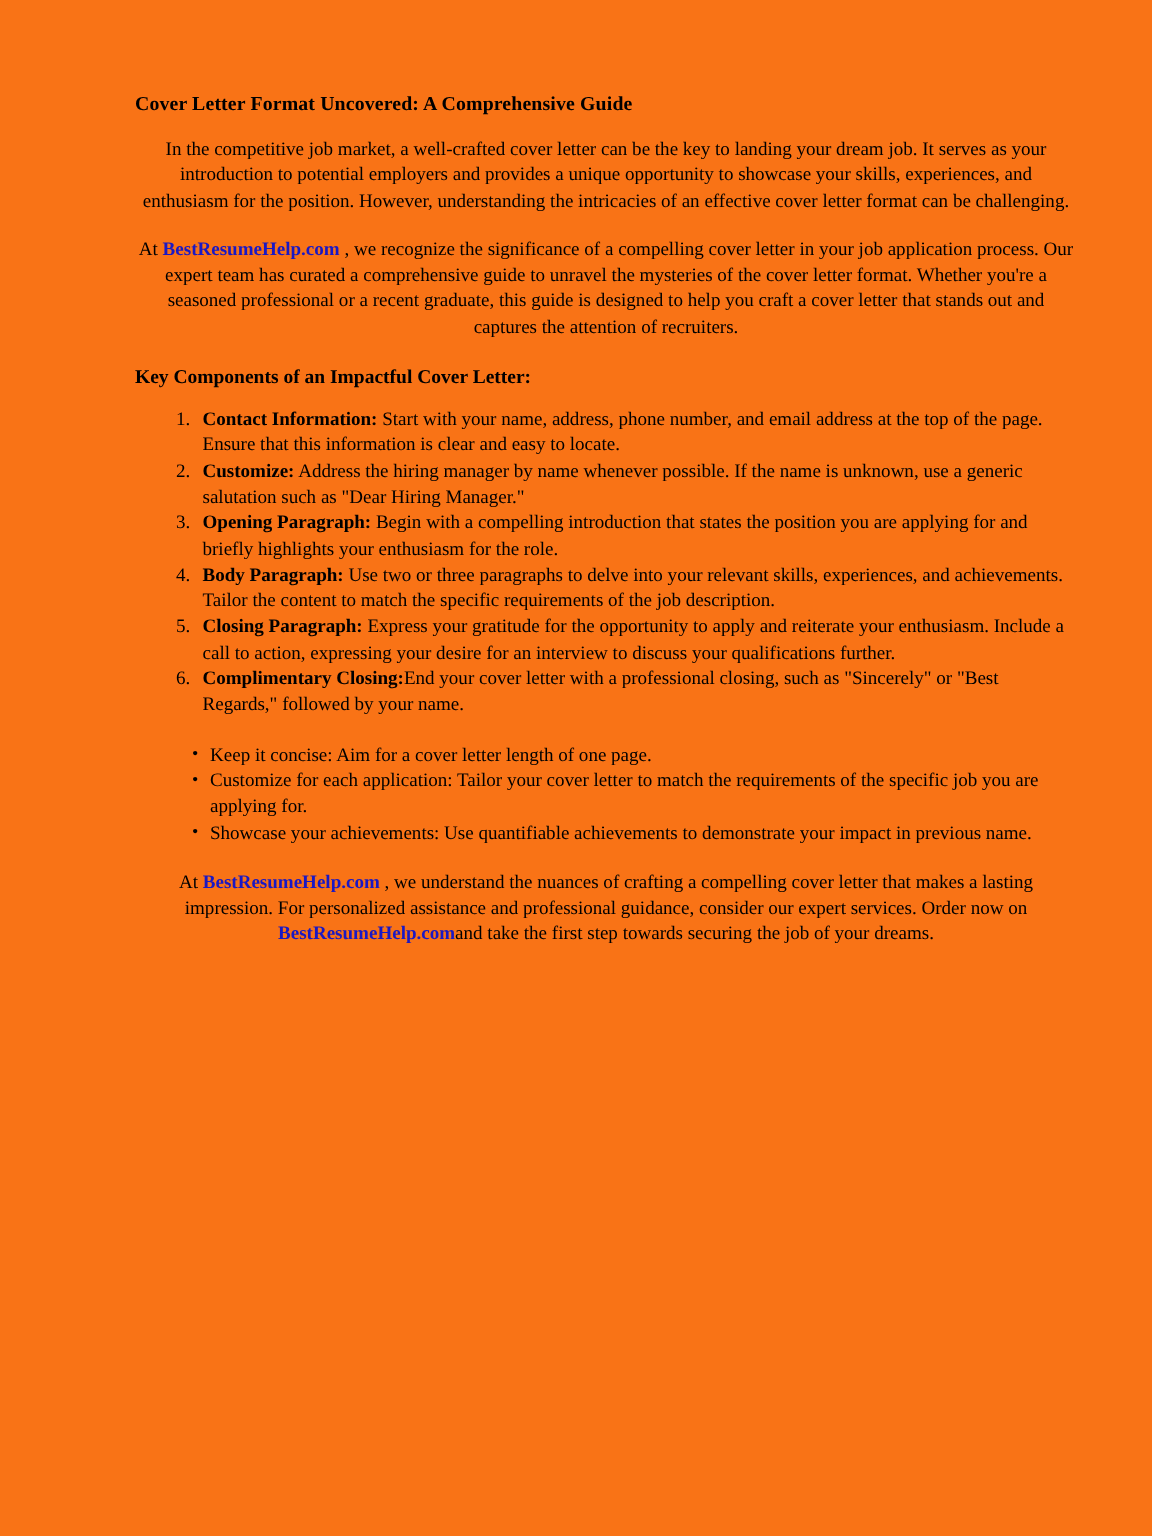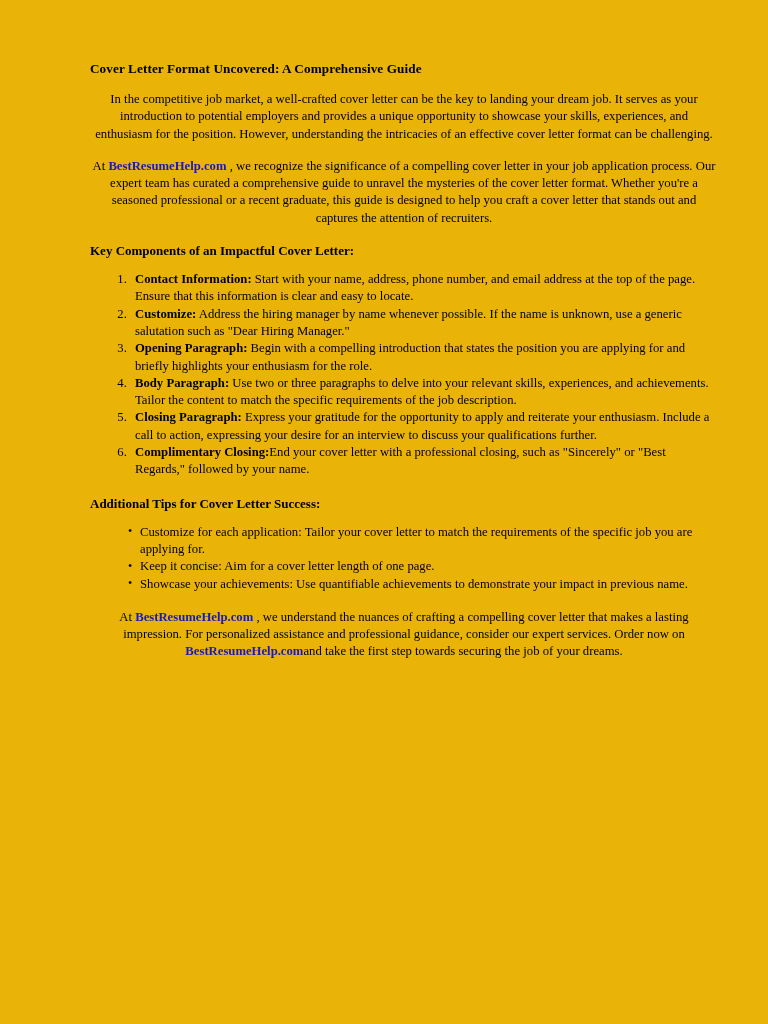--- a/index.html
+++ b/index.html
@@ -11,21 +11,21 @@
     width: 768px;
     height: 1024px;
     font-family: "Liberation Serif", "DejaVu Serif", serif;
     color: #000000;
     overflow: hidden;
   }
   .page {
     position: relative;
     width: 768px;
     height: 1024px;
-    background: #eab308;
+    background: #f97316;
   }
   .content {
     position: absolute;
     left: 90px;
     top: 60px;
     width: 628px;
   }
   h1.doc-title {
     font-size: 13.2px;
     font-weight: bold;
@@ -107,24 +107,23 @@
 
     <ol class="numbered">
       <li><span class="lead">Contact Information:</span><span> Start with your name, address, phone number, and email address at the top of the page. Ensure that this information is clear and easy to locate.</span></li>
       <li><span class="lead">Customize:</span><span> Address the hiring manager by name whenever possible. If the name is unknown, use a generic salutation such as "Dear Hiring Manager."</span></li>
       <li><span class="lead">Opening Paragraph:</span><span> Begin with a compelling introduction that states the position you are applying for and briefly highlights your enthusiasm for the role.</span></li>
       <li><span class="lead">Body Paragraph:</span><span> Use two or three paragraphs to delve into your relevant skills, experiences, and achievements. Tailor the content to match the specific requirements of the job description.</span></li>
       <li><span class="lead">Closing Paragraph:</span><span> Express your gratitude for the opportunity to apply and reiterate your enthusiasm. Include a call to action, expressing your desire for an interview to discuss your qualifications further.</span></li>
       <li><span class="lead">Complimentary Closing:</span><span>End your cover letter with a professional closing, such as "Sincerely" or "Best Regards," followed by your name.</span></li>
     </ol>
 
-    <h2 class="section-heading">Additional Tips for Cover Letter Success:</h2>
 
     <ul class="bulleted">
+      <li>Keep it concise: Aim for a cover letter length of one page.</li>
       <li>Customize for each application: Tailor your cover letter to match the requirements of the specific job you are applying for.</li>
-      <li>Keep it concise: Aim for a cover letter length of one page.</li>
       <li>Showcase your achievements: Use quantifiable achievements to demonstrate your impact in previous name.</li>
     </ul>
 
     <p class="para last"><span>At </span><a class="link" href="#">BestResumeHelp.com</a><span> , we understand the nuances of crafting a compelling cover letter that makes a lasting impression. For personalized assistance and professional guidance, consider our expert services. Order now on </span><a class="link" href="#">BestResumeHelp.com</a><span>and take the first step towards securing the job of your dreams.</span></p>
 
   </div>
 </div>
 
 </body></html>

